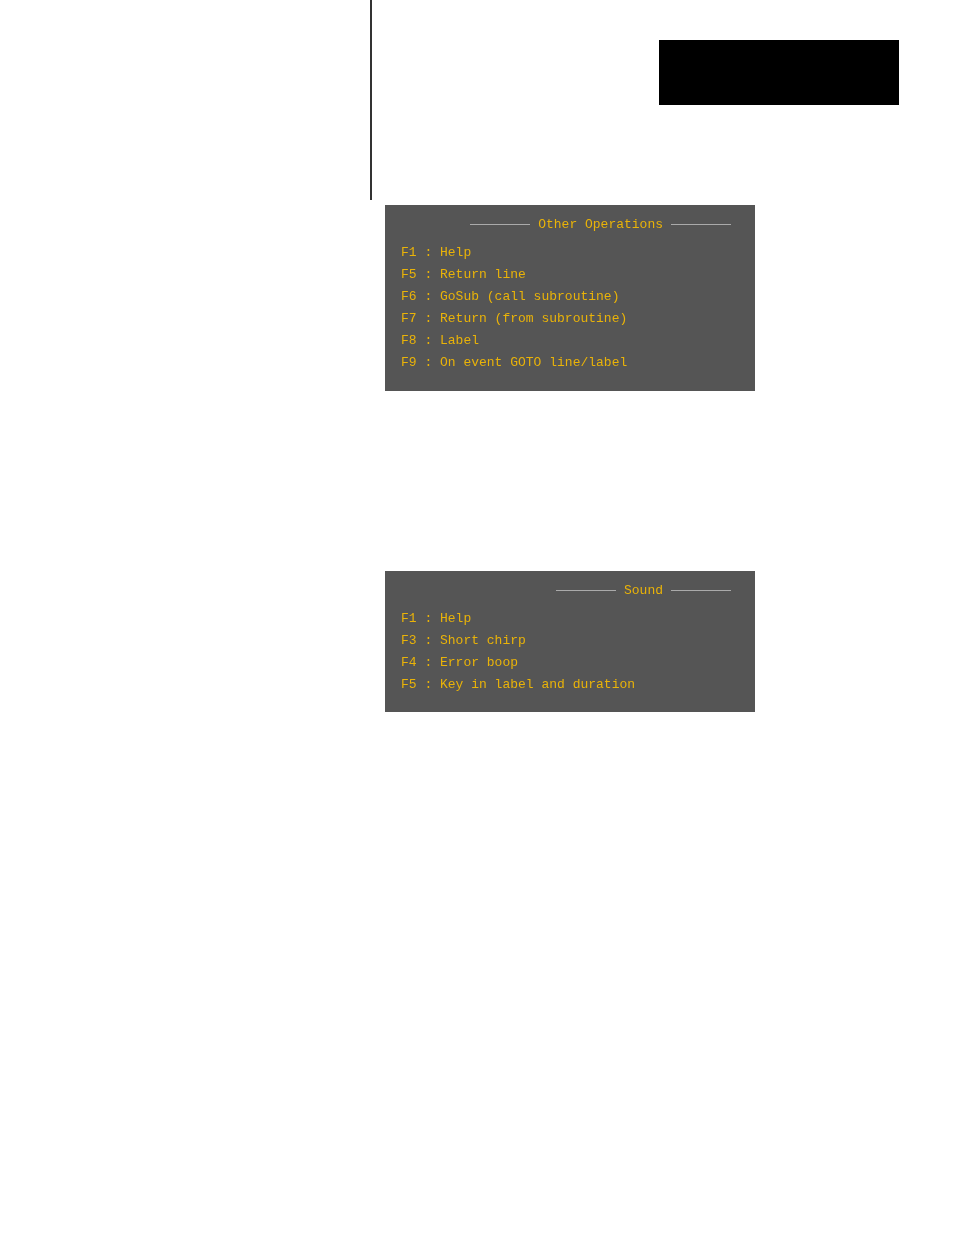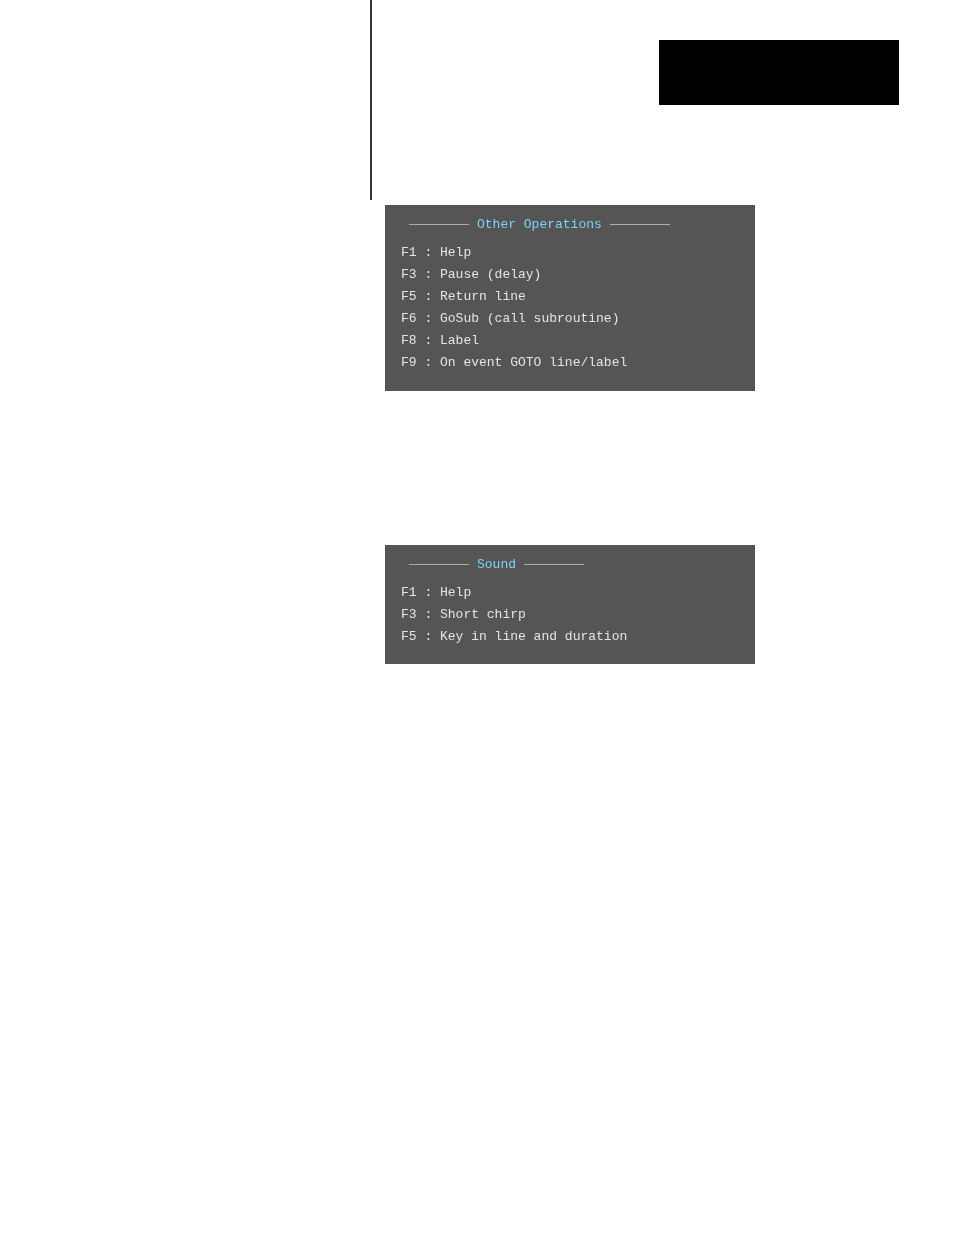--- a/index.html
+++ b/index.html
@@ -36,80 +36,81 @@
     }
 
     .panel {
       position: absolute;
       background-color: #555555;
       padding: 12px 16px 16px 16px;
       width: 370px;
     }
 
     .panel-title {
-      text-align: left;
-      color: #7dd3fc;
+      text-align: right;
+      color: #eab308;
       font-size: 13px;
       font-family: 'Courier New', Courier, monospace;
       margin-bottom: 10px;
       position: relative;
     }
 
     .panel-title::before,
     .panel-title::after {
       content: '';
       display: inline-block;
       vertical-align: middle;
       width: 60px;
       height: 1px;
       background-color: #aaaaaa;
       margin: 0 8px;
     }
 
     .panel-content {
-      color: #e5e5e5;
+      color: #eab308;
       font-size: 13px;
       font-family: 'Courier New', Courier, monospace;
       line-height: 1.7;
     }
 
     .panel-content .line {
       display: block;
       white-space: pre;
     }
 
     #other-operations-panel {
       left: 385px;
       top: 205px;
     }
 
     #sound-panel {
       left: 385px;
-      top: 545px;
+      top: 571px;
     }
   </style>
 </head>
 <body>
 
 <div class="vertical-line"></div>
 
 <div class="black-box"></div>
 
 <div class="panel" id="other-operations-panel">
   <div class="panel-title">Other Operations</div>
   <div class="panel-content">
   <span class="line">F1 : Help</span>
-      <span class="line">F3 : Pause (delay)</span>
       <span class="line">F5 : Return line</span>
       <span class="line">F6 : GoSub (call subroutine)</span>
+      <span class="line">F7 : Return (from subroutine)</span>
       <span class="line">F8 : Label</span>
       <span class="line">F9 : On event GOTO line/label</span>
     </div>
 </div>
 
 <div class="panel" id="sound-panel">
   <div class="panel-title">Sound</div>
   <div class="panel-content">
   <span class="line">F1 : Help</span>
       <span class="line">F3 : Short chirp</span>
-      <span class="line">F5 : Key in line and duration</span>
+      <span class="line">F4 : Error boop</span>
+      <span class="line">F5 : Key in label and duration</span>
     </div>
 </div>
 
 </body></html>

